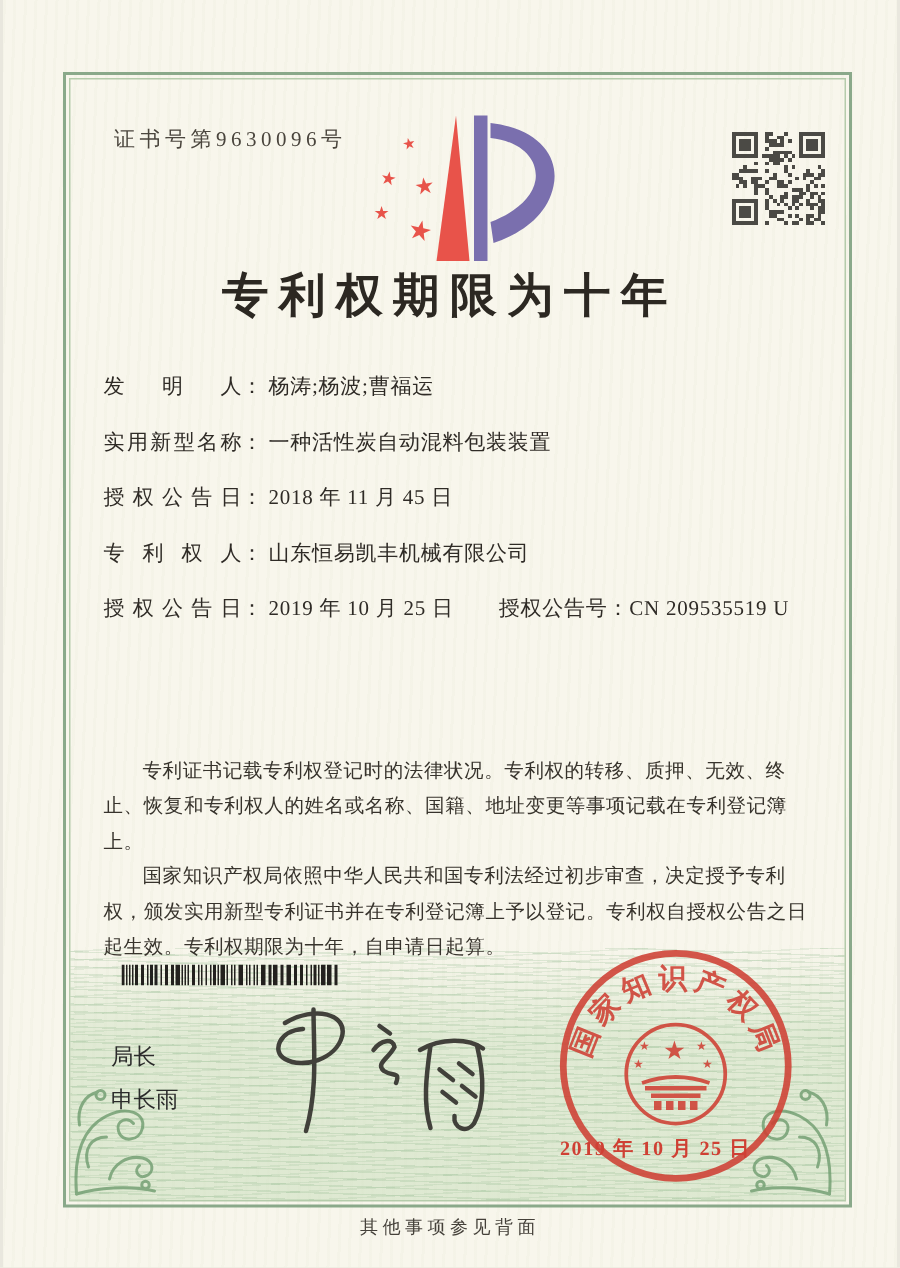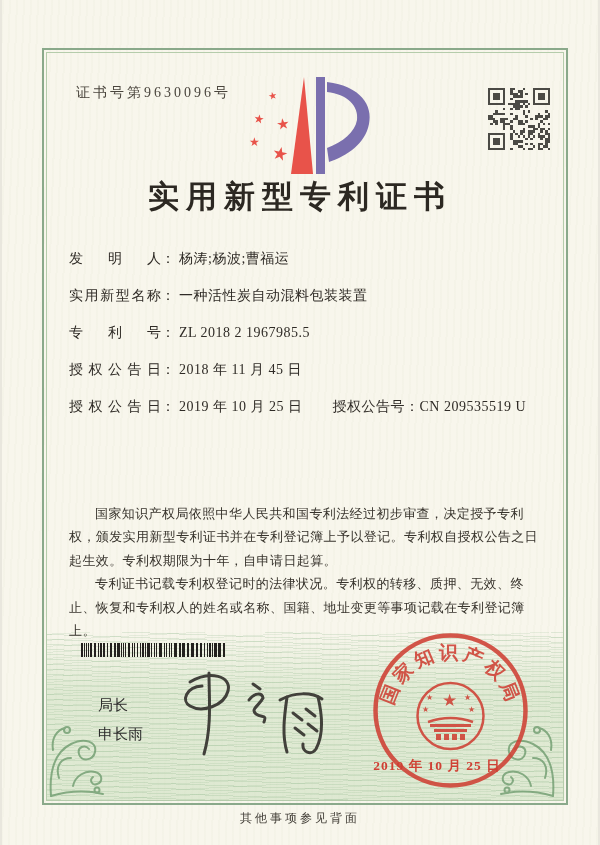--- a/index.html
+++ b/index.html
@@ -34,21 +34,21 @@
   .fields{position:absolute;left:67px;top:248px;right:58px;font-size:14px;}
   .field-row{margin-bottom:15px;line-height:22px;white-space:nowrap;}
   .flabel{display:inline-block;width:92px;text-align:justify;text-align-last:justify;vertical-align:bottom;}
   .fcolon{display:inline-block;margin-right:4px;}
   .fvalue{letter-spacing:.5px;}
   .g2{margin-left:30px;}
   .body-text{position:absolute;left:67px;top:502px;right:56px;font-size:13px;line-height:1.8;color:#37332c;}
   .body-text p{margin:0;text-indent:2em;letter-spacing:.4px;}
   .barcode{position:absolute;left:79px;top:643px;width:152px;height:14px;overflow:hidden;white-space:nowrap;font-size:0;}
   .barcode i{display:inline-block;height:14px;background:#23211e;}
-  .officials{position:absolute;left:96px;top:690px;font-size:15px;line-height:1.95;
+  .officials{position:absolute;left:72px;top:690px;font-size:15px;line-height:1.95;
     font-family:"Liberation Sans","DejaVu Sans",sans-serif;color:#2b2b2b;}
   .signature{position:absolute;left:150px;top:668px;}
   .seal{position:absolute;left:366px;top:628px;opacity:.88;}
   .seal-date{
     position:absolute;left:350px;top:757px;width:170px;text-align:center;
     color:var(--seal-red,#cf4034);font-size:13.5px;font-weight:bold;letter-spacing:1px;
   }
   .page-info{position:absolute;left:0;right:0;top:780px;text-align:center;font-size:12px;color:#3a362e;letter-spacing:2px;}
   .back-note{position:absolute;left:0;right:0;top:810px;text-align:center;font-size:12px;color:#45413a;letter-spacing:3px;}
   .ornament{position:absolute;pointer-events:none;}
@@ -363,33 +363,33 @@
       <rect x="23" y="23" width="1" height="1" fill="#4b4a45"></rect>
       <rect x="9" y="24" width="1" height="1" fill="#4b4a45"></rect>
       <rect x="14" y="24" width="1" height="1" fill="#4b4a45"></rect>
       <rect x="16" y="24" width="1" height="1" fill="#4b4a45"></rect>
       <rect x="17" y="24" width="1" height="1" fill="#4b4a45"></rect>
       <rect x="20" y="24" width="1" height="1" fill="#4b4a45"></rect>
       <rect x="21" y="24" width="1" height="1" fill="#4b4a45"></rect>
       <rect x="24" y="24" width="1" height="1" fill="#4b4a45"></rect>
     </svg>
 
-  <div class="title">实用新型专利证书</div>
+  <div class="title">专利权期限为十年</div>
 
   <div class="fields" id="fields">
       <div class="field-row"><span class="flabel">发明人</span><span class="fcolon">：</span><span class="fvalue">杨涛;杨波;曹福运</span></div>
       <div class="field-row"><span class="flabel">实用新型名称</span><span class="fcolon">：</span><span class="fvalue">一种活性炭自动混料包装装置</span></div>
-      <div class="field-row"><span class="flabel">专利号</span><span class="fcolon">：</span><span class="fvalue">ZL 2018 2 1967985.5</span></div>
       <div class="field-row"><span class="flabel">授权公告日</span><span class="fcolon">：</span><span class="fvalue">2018 年 11 月 45 日</span></div>
+      <div class="field-row"><span class="flabel">专利权人</span><span class="fcolon">：</span><span class="fvalue">山东恒易凯丰机械有限公司</span></div>
       <div class="field-row"><span class="flabel">授权公告日</span><span class="fcolon">：</span><span class="fvalue">2019 年 10 月 25 日</span><span class="fvalue g2">授权公告号：CN 209535519 U</span></div>
     </div>
 
   <div class="body-text">
+    <p>专利证书记载专利权登记时的法律状况。专利权的转移、质押、无效、终止、恢复和专利权人的姓名或名称、国籍、地址变更等事项记载在专利登记簿上。</p>
     <p>国家知识产权局依照中华人民共和国专利法经过初步审查，决定授予专利权，颁发实用新型专利证书并在专利登记簿上予以登记。专利权自授权公告之日起生效。专利权期限为十年，自申请日起算。</p>
-    <p>专利证书记载专利权登记时的法律状况。专利权的转移、质押、无效、终止、恢复和专利权人的姓名或名称、国籍、地址变更等事项记载在专利登记簿上。</p>
   </div>
 
   <div class="barcode" id="barcode"><i style="width:2px;margin-right:1px"></i><i style="width:1px;margin-right:1px"></i><i style="width:1px;margin-right:1px"></i><i style="width:1px;margin-right:1px"></i><i style="width:2px;margin-right:2px"></i><i style="width:2px;margin-right:2px"></i><i style="width:1px;margin-right:1px"></i><i style="width:2px;margin-right:1px"></i><i style="width:2px;margin-right:2px"></i><i style="width:1px;margin-right:2px"></i><i style="width:2px;margin-right:2px"></i><i style="width:2px;margin-right:1px"></i><i style="width:3px;margin-right:1px"></i><i style="width:1px;margin-right:1px"></i><i style="width:1px;margin-right:1px"></i><i style="width:1px;margin-right:2px"></i><i style="width:2px;margin-right:2px"></i><i style="width:1px;margin-right:1px"></i><i style="width:1px;margin-right:2px"></i><i style="width:1px;margin-right:2px"></i><i style="width:1px;margin-right:1px"></i><i style="width:2px;margin-right:1px"></i><i style="width:1px;margin-right:1px"></i><i style="width:3px;margin-right:1px"></i><i style="width:1px;margin-right:2px"></i><i style="width:1px;margin-right:1px"></i><i style="width:1px;margin-right:2px"></i><i style="width:3px;margin-right:2px"></i><i style="width:1px;margin-right:1px"></i><i style="width:1px;margin-right:2px"></i><i style="width:1px;margin-right:1px"></i><i style="width:1px;margin-right:2px"></i><i style="width:3px;margin-right:2px"></i><i style="width:2px;margin-right:1px"></i><i style="width:3px;margin-right:2px"></i><i style="width:2px;margin-right:2px"></i><i style="width:3px;margin-right:2px"></i><i style="width:2px;margin-right:2px"></i><i style="width:2px;margin-right:2px"></i><i style="width:1px;margin-right:2px"></i><i style="width:1px;margin-right:1px"></i><i style="width:2px;margin-right:1px"></i><i style="width:1px;margin-right:1px"></i><i style="width:3px;margin-right:1px"></i><i style="width:3px;margin-right:2px"></i><i style="width:2px;margin-right:2px"></i></div>
 
   <div class="officials">
     <div>局长</div>
     <div>申长雨</div>
   </div>
 
   <svg class="signature" width="190" height="88" viewBox="0 0 190 88">

